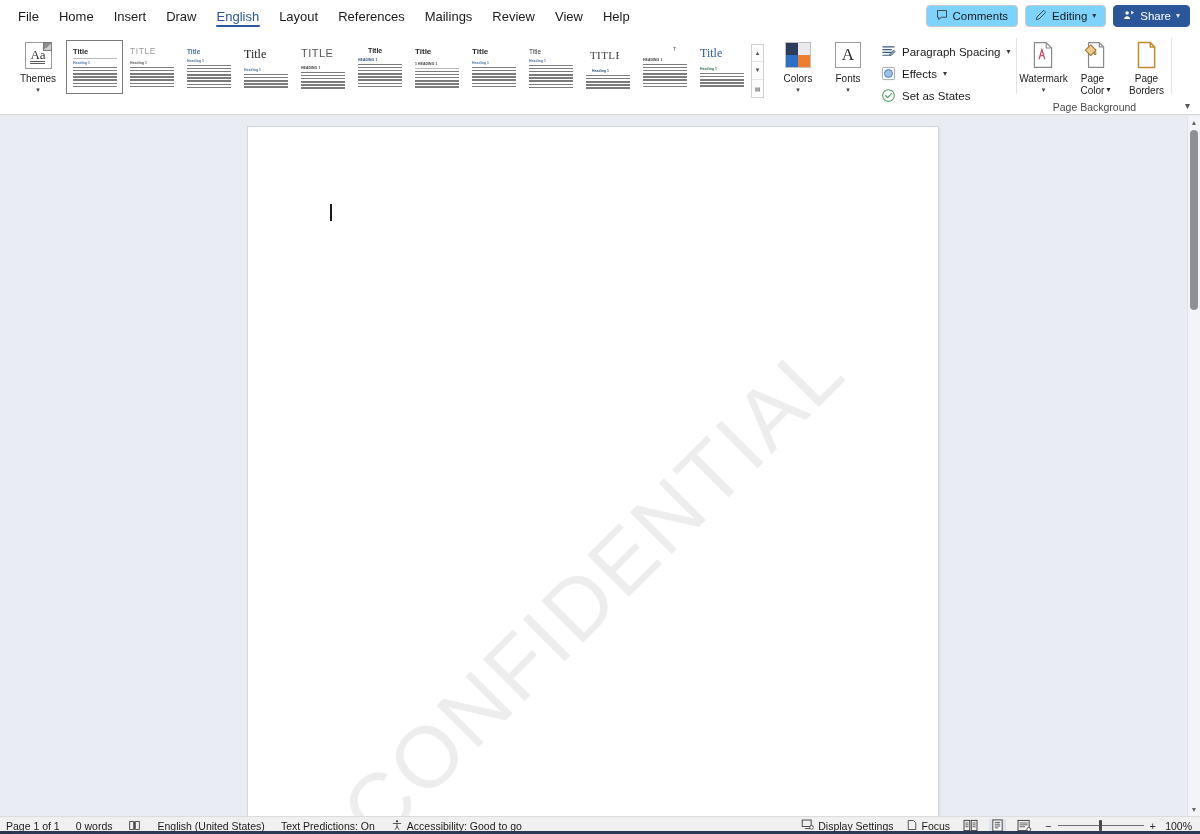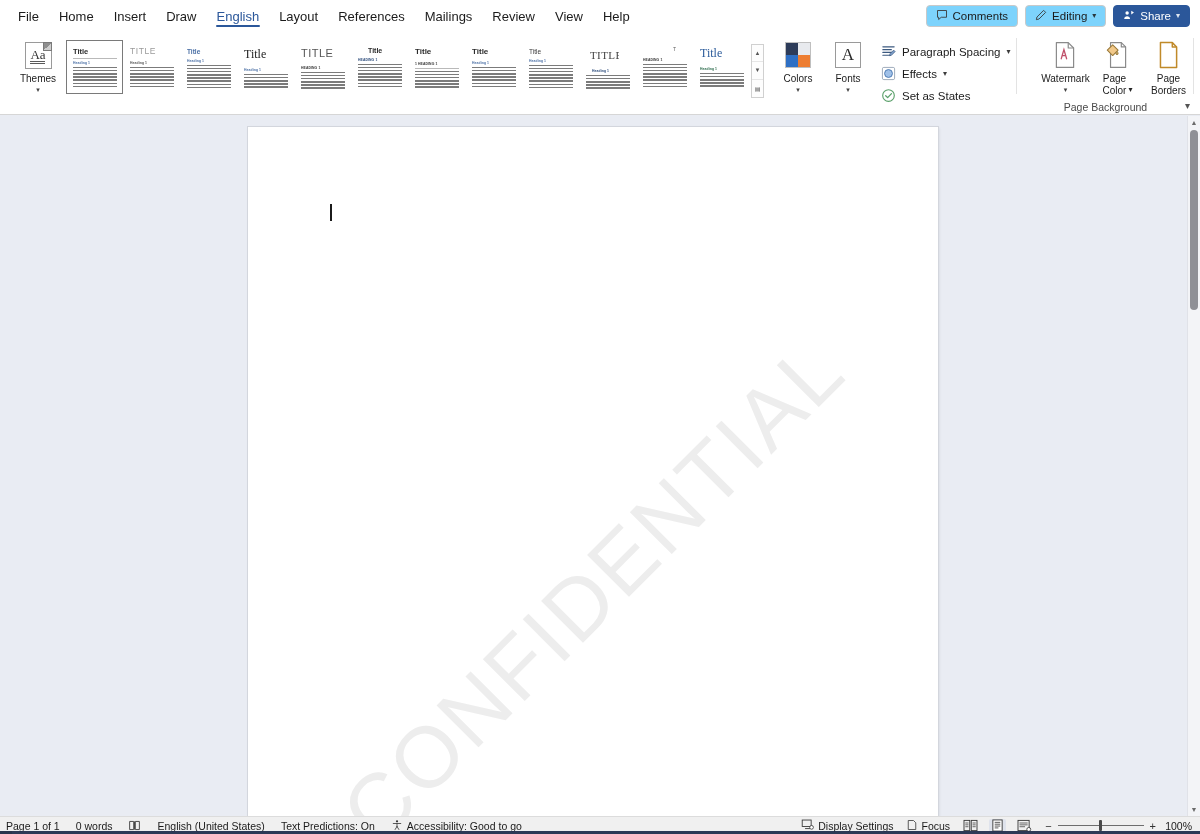--- a/index.html
+++ b/index.html
@@ -459,21 +459,21 @@
               </span>
               <span>Set as States</span>
             </div>
           </div>
         </div>
       </div>
 
       <div class="grp-sep"></div>
 
       <div class="grp" style="flex:none;">
-        <div class="grp-body" style="padding-left:22px;gap:2px;">
+        <div class="grp-body" style="padding-left:0;gap:2px;">
 
           <div class="bigbtn" style="width:52px;">
             <div class="ic">
               <svg width="26" height="28" viewBox="0 0 24 26">
                 <path d="M4 1.5h11l5 5v18H4z" fill="#fff" stroke="#8a8a8a" stroke-width="1.1" stroke-linejoin="round"></path>
                 <path d="M15 1.5v5h5" fill="none" stroke="#8a8a8a" stroke-width="1.1" stroke-linejoin="round"></path>
                 <path d="M8.5 16.5L11 8l2.5 8.5M9.4 13.6h3.2" fill="none" stroke="#c0506a" stroke-width="1.2" stroke-linecap="round"></path>
               </svg>
             </div>
             <div class="lb">Watermark</div>

